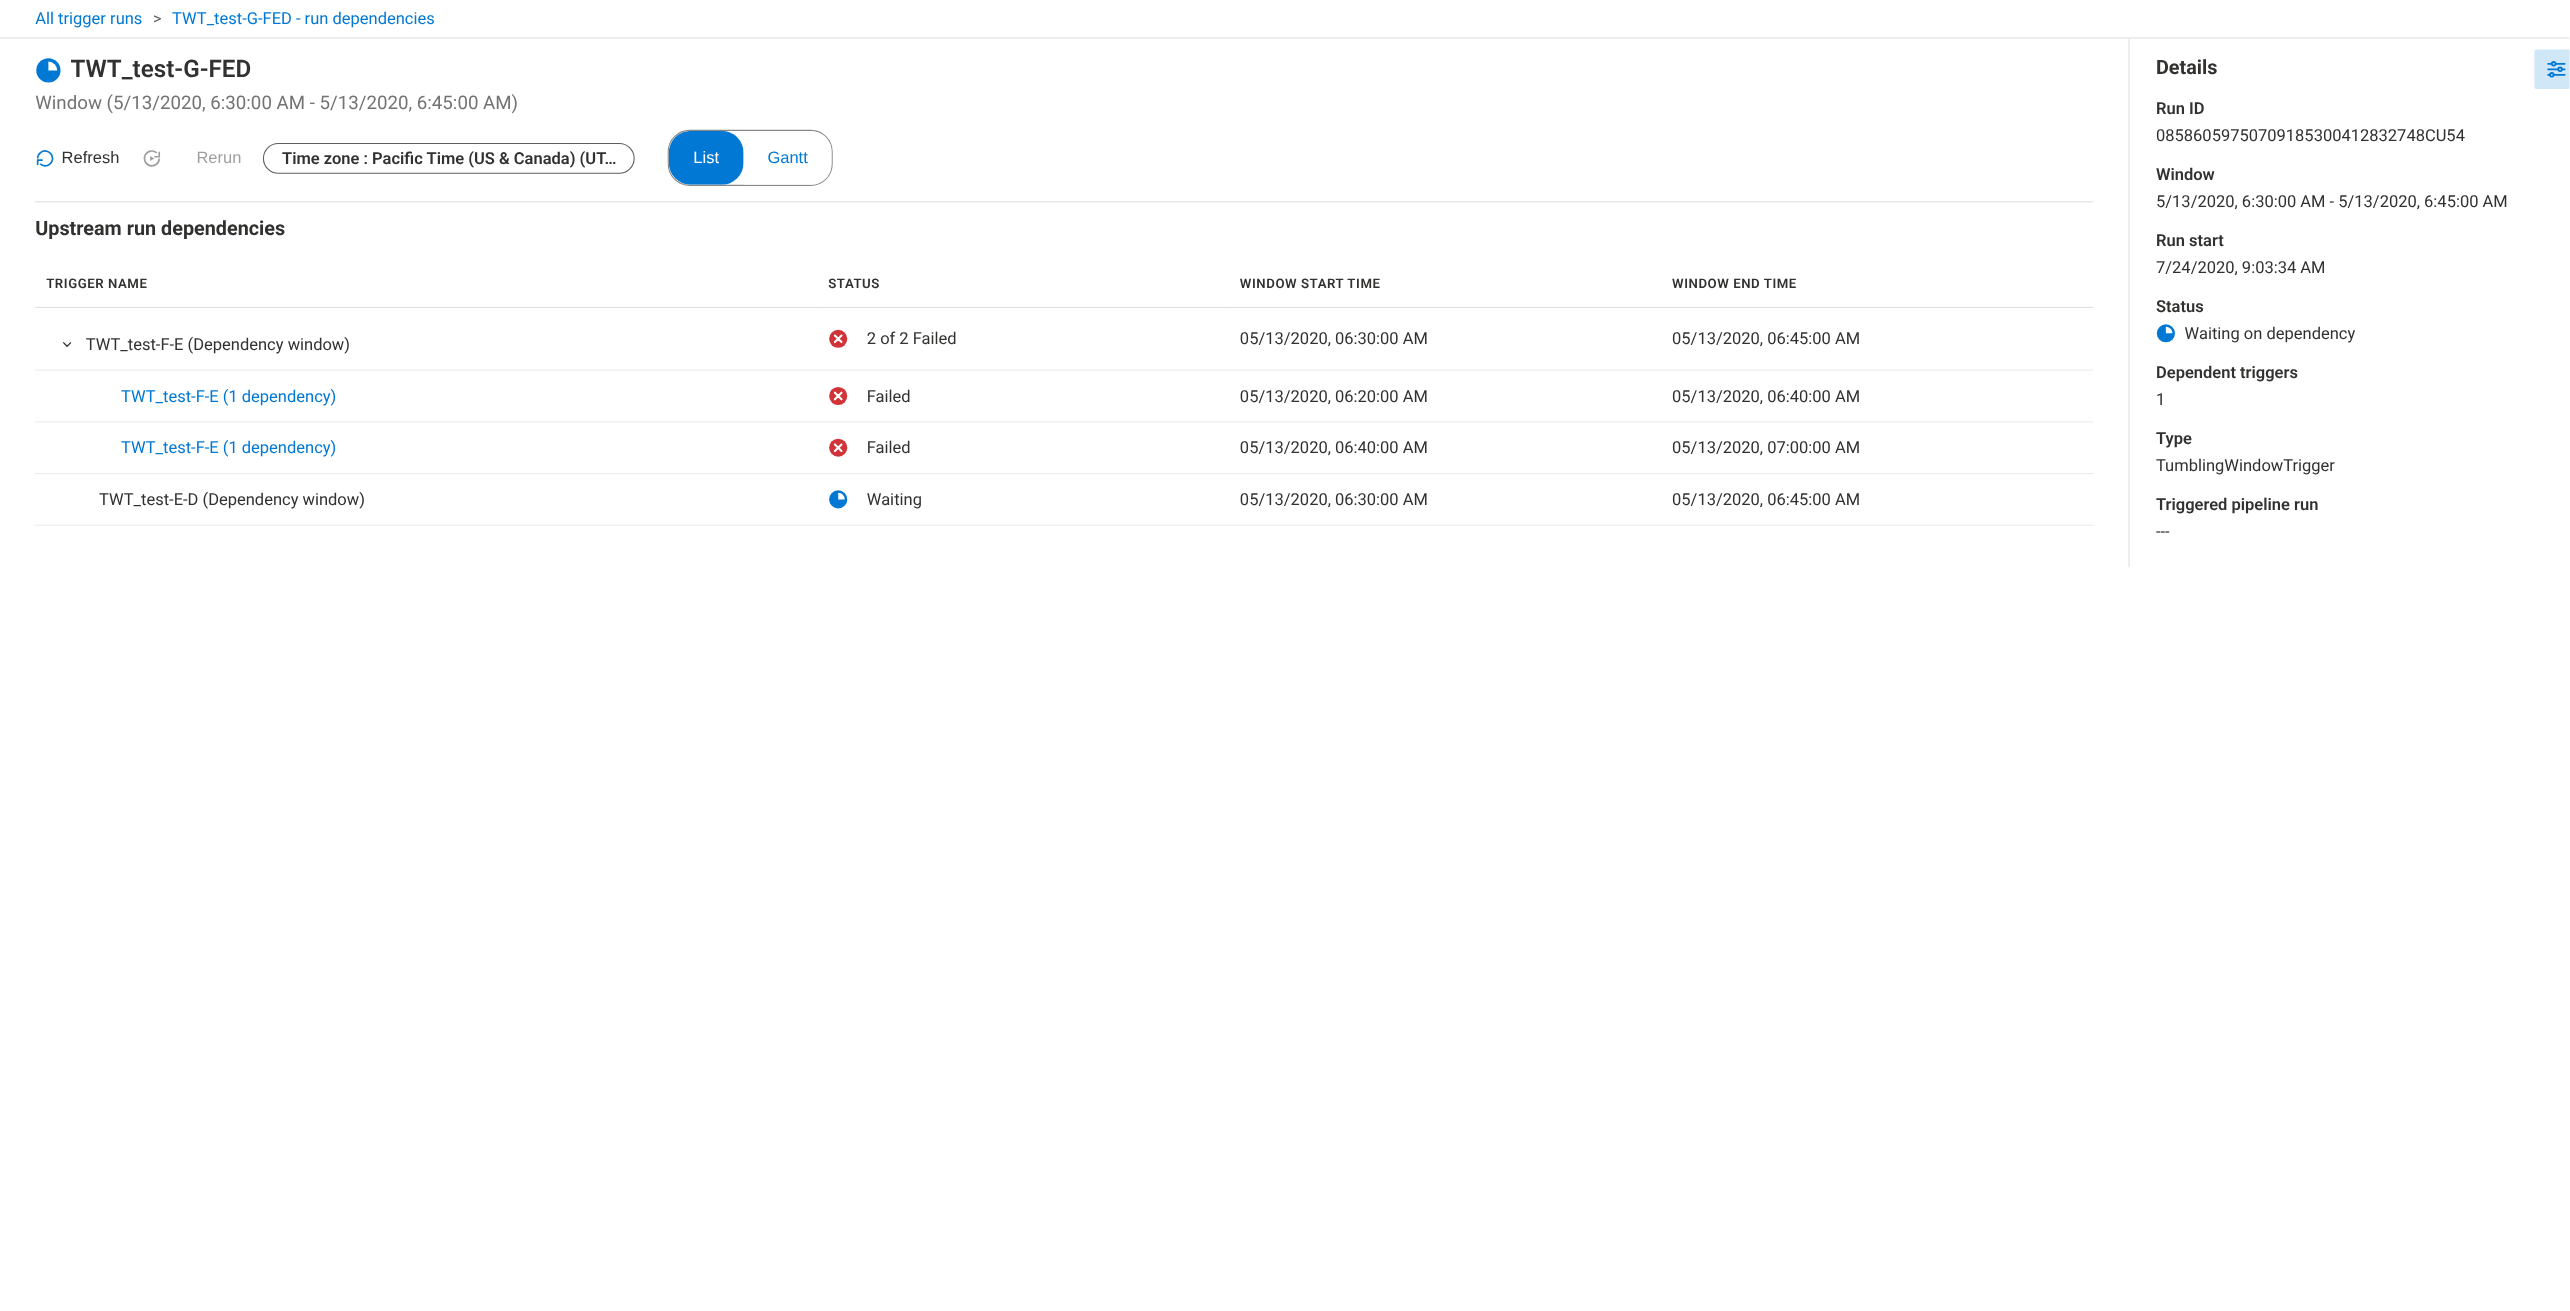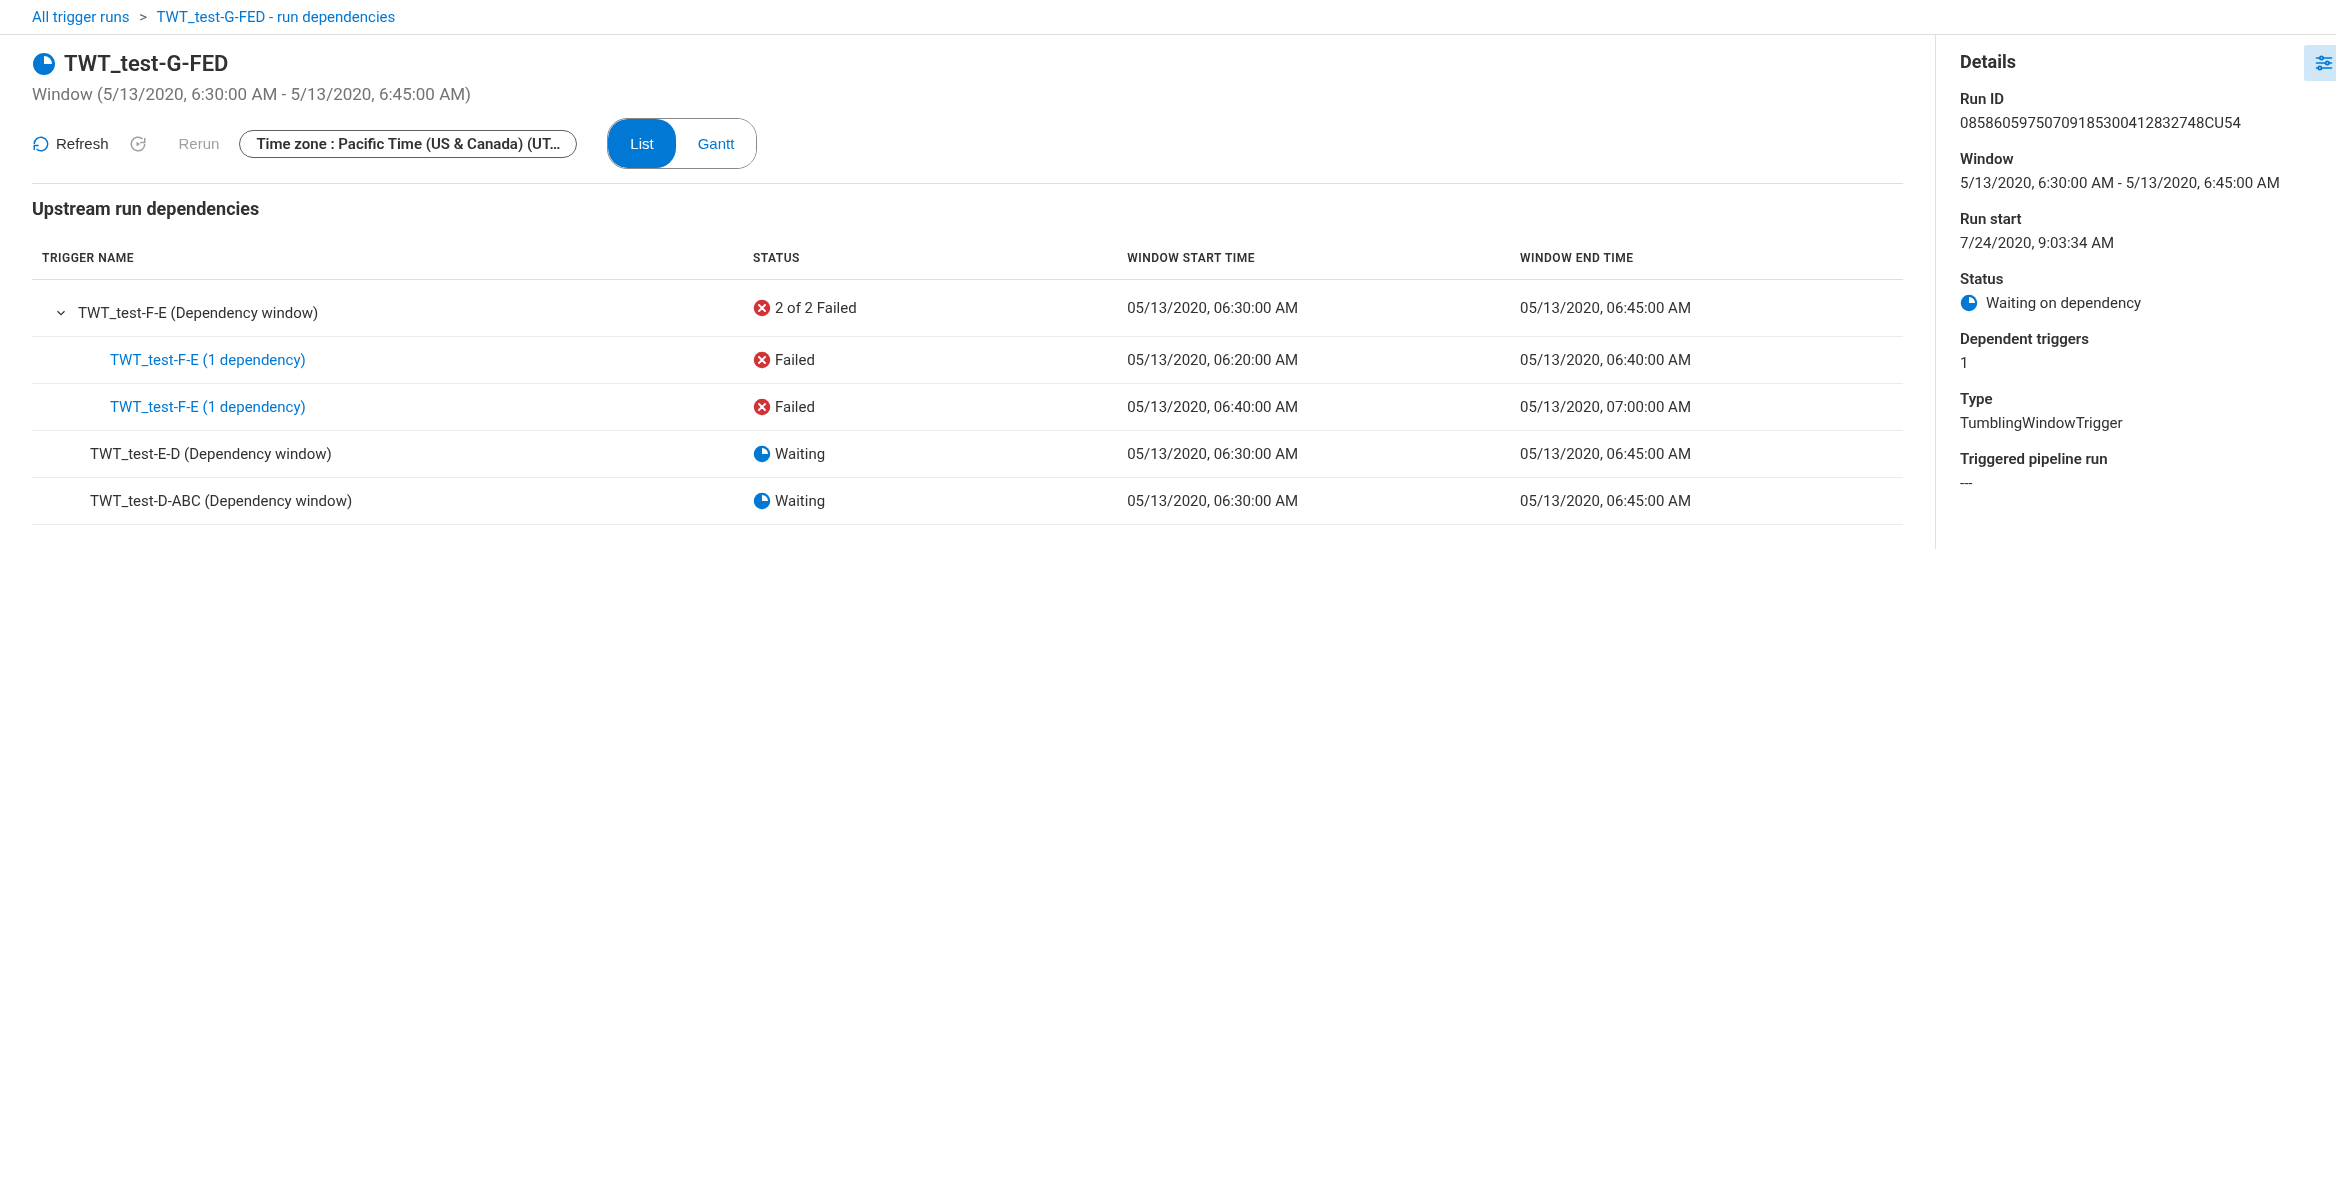--- a/index.html
+++ b/index.html
@@ -49,21 +49,21 @@
   .col-status { width: 20%; }
   .col-start { width: 21%; }
   .col-end { width: 21%; }
 
   .trigger-cell { display: flex; align-items: center; gap: 10px; }
   .indent-1 { padding-left: 12px; margin-top: 10px; }
   .indent-2 { padding-left: 68px; }
   .indent-1b { padding-left: 48px; }
   .link-text { color: #0078d4; cursor: pointer; }
 
-  .status-cell { display: flex; align-items: center; gap: 4px; }
+  .status-cell { display: flex; align-items: center; gap: 17px; }
 
   .icon-clock, .icon-fail, .icon-refresh, .icon-rerun, .icon-chevron, .icon-filter { display: inline-flex; }
 
   
   .details-title { font-size: 18px; font-weight: 700; margin-bottom: 18px; }
   .detail-label { font-size: 15px; font-weight: 600; margin-top: 18px; }
   .detail-value { font-size: 15px; margin-top: 6px; word-break: break-all; }
   .detail-status { display: flex; align-items: center; gap: 8px; margin-top: 6px; font-size: 15px; }
 
   .filter-tab {
@@ -224,40 +224,20 @@
                     <path d="M12 4 A8 8 0 0 1 20 12 L12 12 Z" fill="#fff"></path>
                   </svg>
                 </span>
             <span>Waiting</span>
           </div>
             </td>
           <td>05/13/2020, 06:30:00 AM</td>
           <td>05/13/2020, 06:45:00 AM</td>
         </tr>
 
-        <tr>
-          <td>
-              <div class="trigger-cell indent-1b">
-            <span>TWT_test-D-ABC (Dependency window)</span>
-          </div>
-            </td>
-          <td>
-              <div class="status-cell">
-            <span class="icon-clock">
-                  <svg width="18" height="18" viewBox="0 0 24 24">
-                    <circle cx="12" cy="12" r="11" fill="#0078d4"></circle>
-                    <path d="M12 4 A8 8 0 0 1 20 12 L12 12 Z" fill="#fff"></path>
-                  </svg>
-                </span>
-            <span>Waiting</span>
-          </div>
-            </td>
-          <td>05/13/2020, 06:30:00 AM</td>
-          <td>05/13/2020, 06:45:00 AM</td>
-        </tr>
       </tbody>
     </table>
   </div>
 
   <div class="details-panel">
     <div class="filter-tab">
       <span class="icon-filter">
         <svg width="20" height="20" viewBox="0 0 24 24" fill="none" stroke="#0078d4" stroke-width="2" stroke-linecap="round">
           <line x1="3" y1="6" x2="21" y2="6"></line>
             <circle cx="9" cy="6" r="2" fill="#d0e7f8"></circle>

